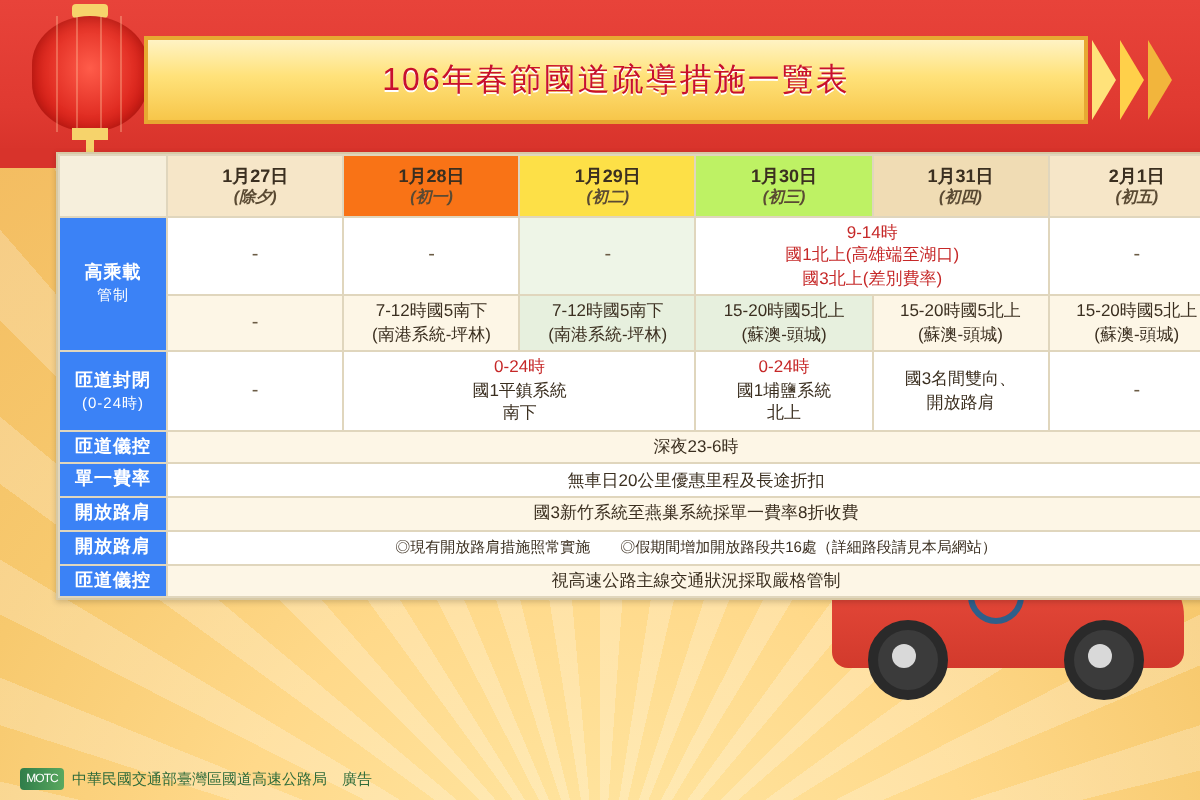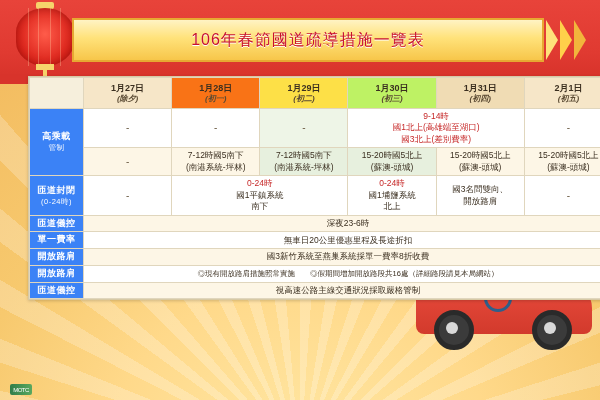--- a/index.html
+++ b/index.html
@@ -361,13 +361,14 @@
       <tr class="alt">
         <td class="rowhead">匝道儀控</td>
         <td class="cell" colspan="6">視高速公路主線交通狀況採取嚴格管制</td>
       </tr>
     </tbody>
   </table>
 </div>
 
 <div class="footer">
   <span class="logo">MOTC</span>
+  <span>中華民國交通部臺灣區國道高速公路局　廣告</span>
 </div>
 
 </body></html>

